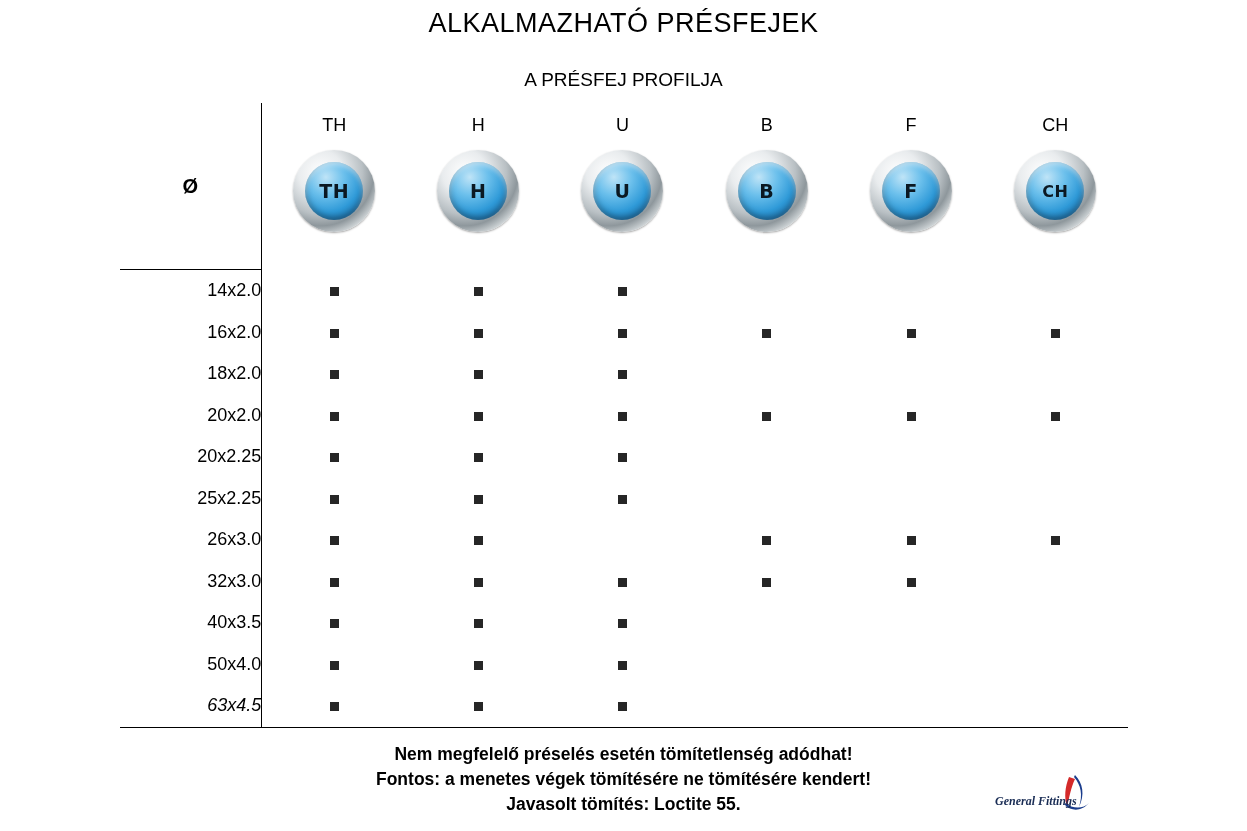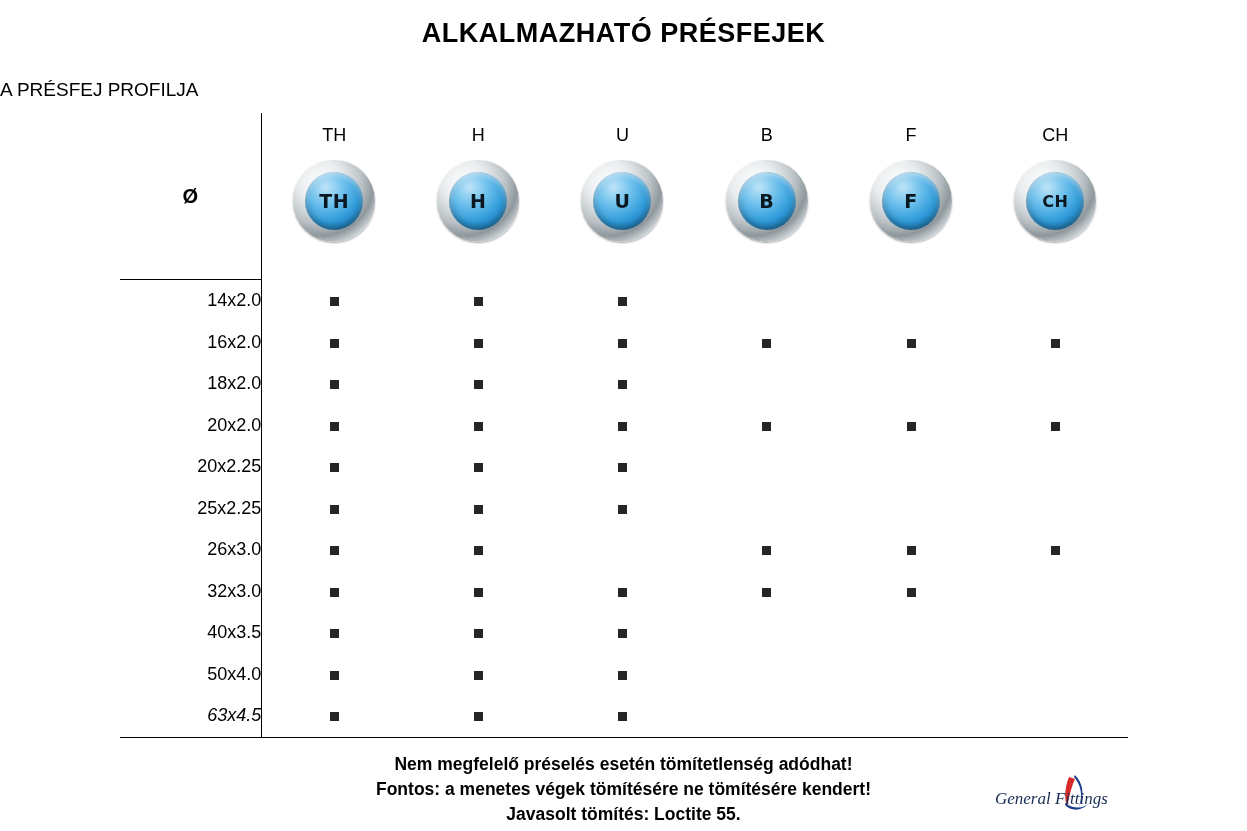--- a/index.html
+++ b/index.html
@@ -16,26 +16,26 @@
     position: relative;
   }
   .page {
     position: relative;
     width: 1247px;
     height: 831px;
   }
   .main-title {
     text-align: center;
     font-size: 27px;
-    font-weight: bold;
+    font-weight: normal;
     letter-spacing: 0.5px;
-    padding-top: 18px;
+    padding-top: 8px;
   }
   .sub-title {
-    text-align: left;
+    text-align: center;
     font-size: 19px;
     font-weight: normal;
     margin-top: 30px;
   }
   .table-wrap {
     margin: 12px auto 0 auto;
     width: 1008px;
   }
   table.matrix {
     border-collapse: collapse;
@@ -149,23 +149,23 @@
     position: absolute;
     right: 132px;
     bottom: 18px;
     width: 120px;
     height: 40px;
   }
   .logo .txt {
     position: absolute;
     left: 0;
     bottom: 4px;
-    font-size: 17px;
+    font-size: 12px;
     font-style: italic;
-    font-weight: normal;
+    font-weight: bold;
     color: #1a2d55;
     font-family: "Liberation Serif", serif;
   }
 </style>
 </head>
 <body>
 
 <div class="page">
 
   <div class="main-title">ALKALMAZHATÓ PRÉSFEJEK</div>

